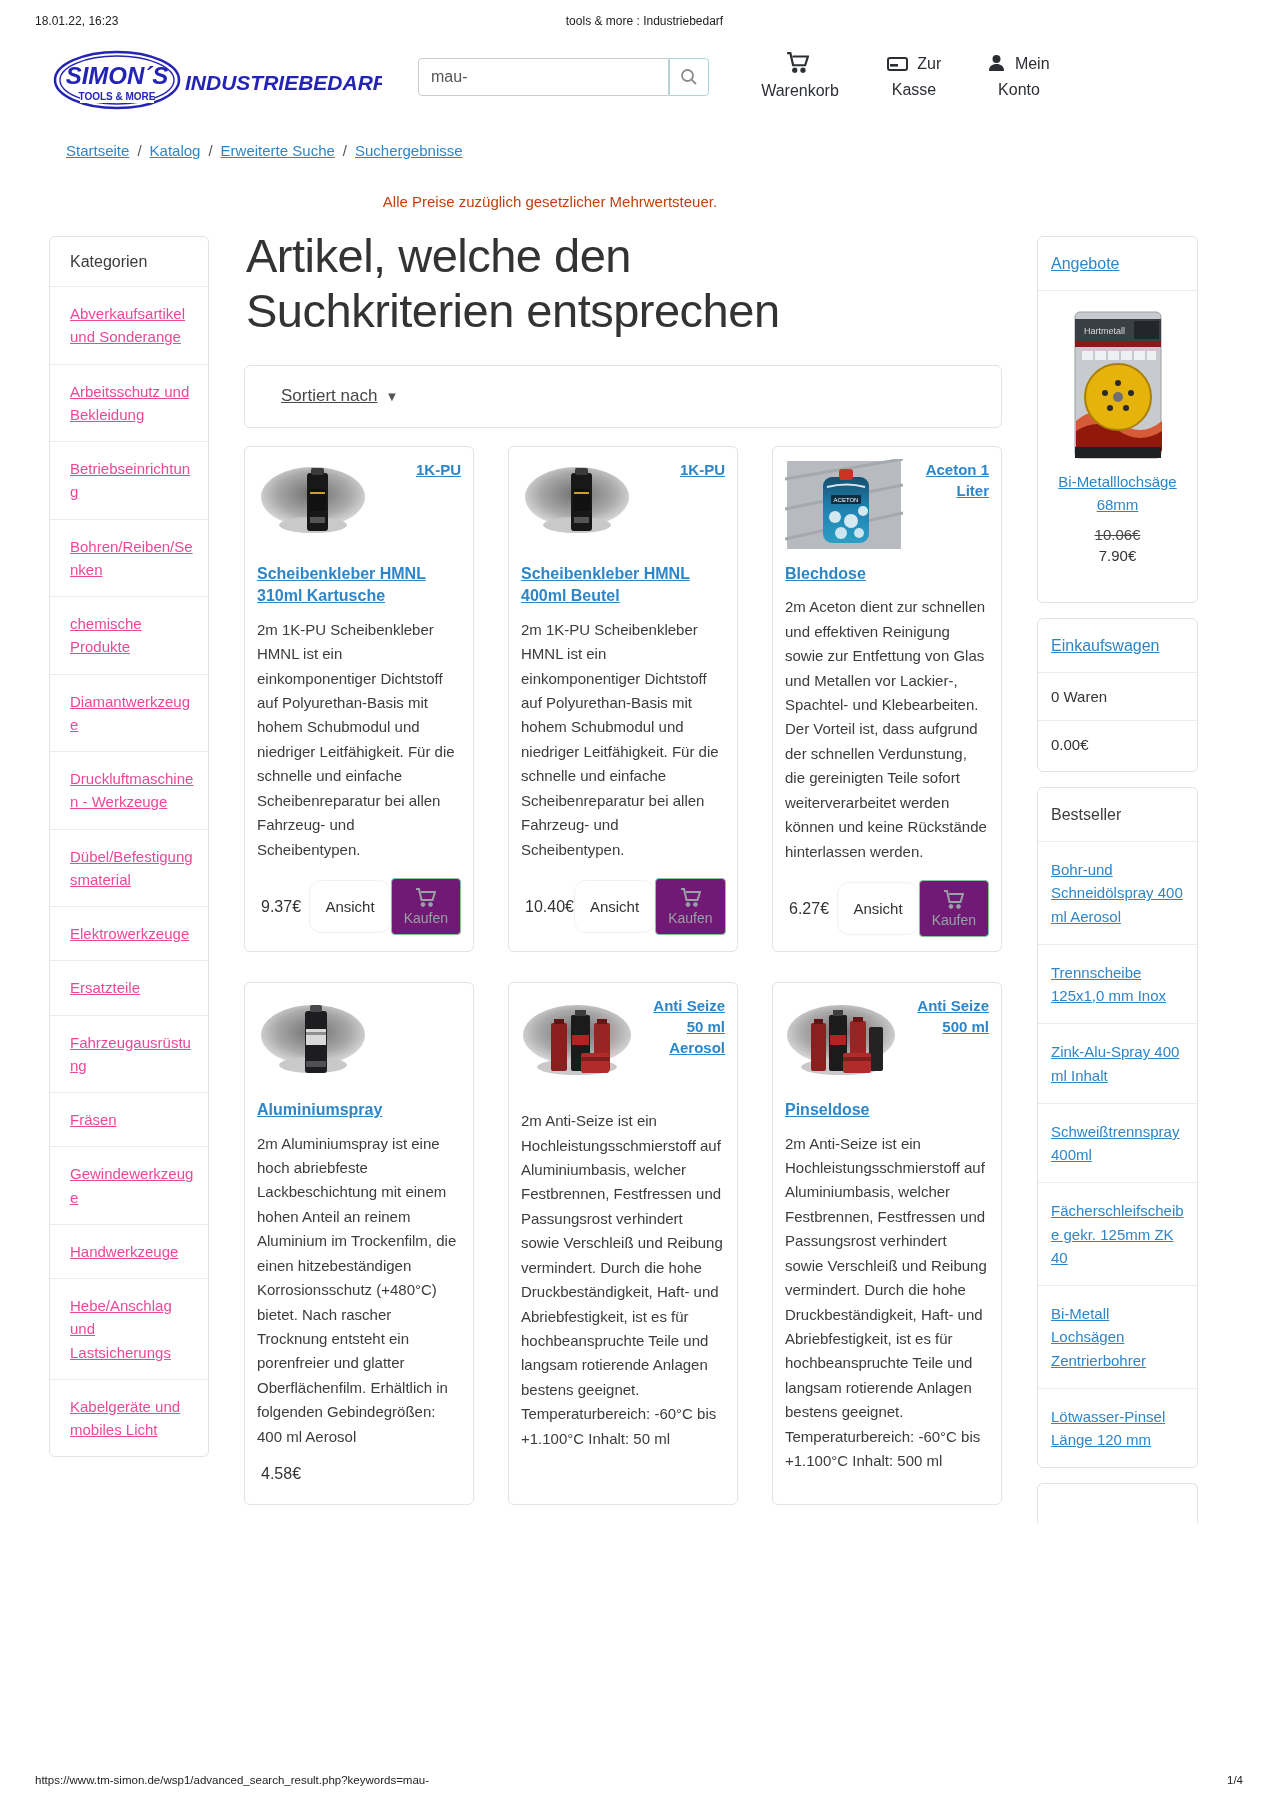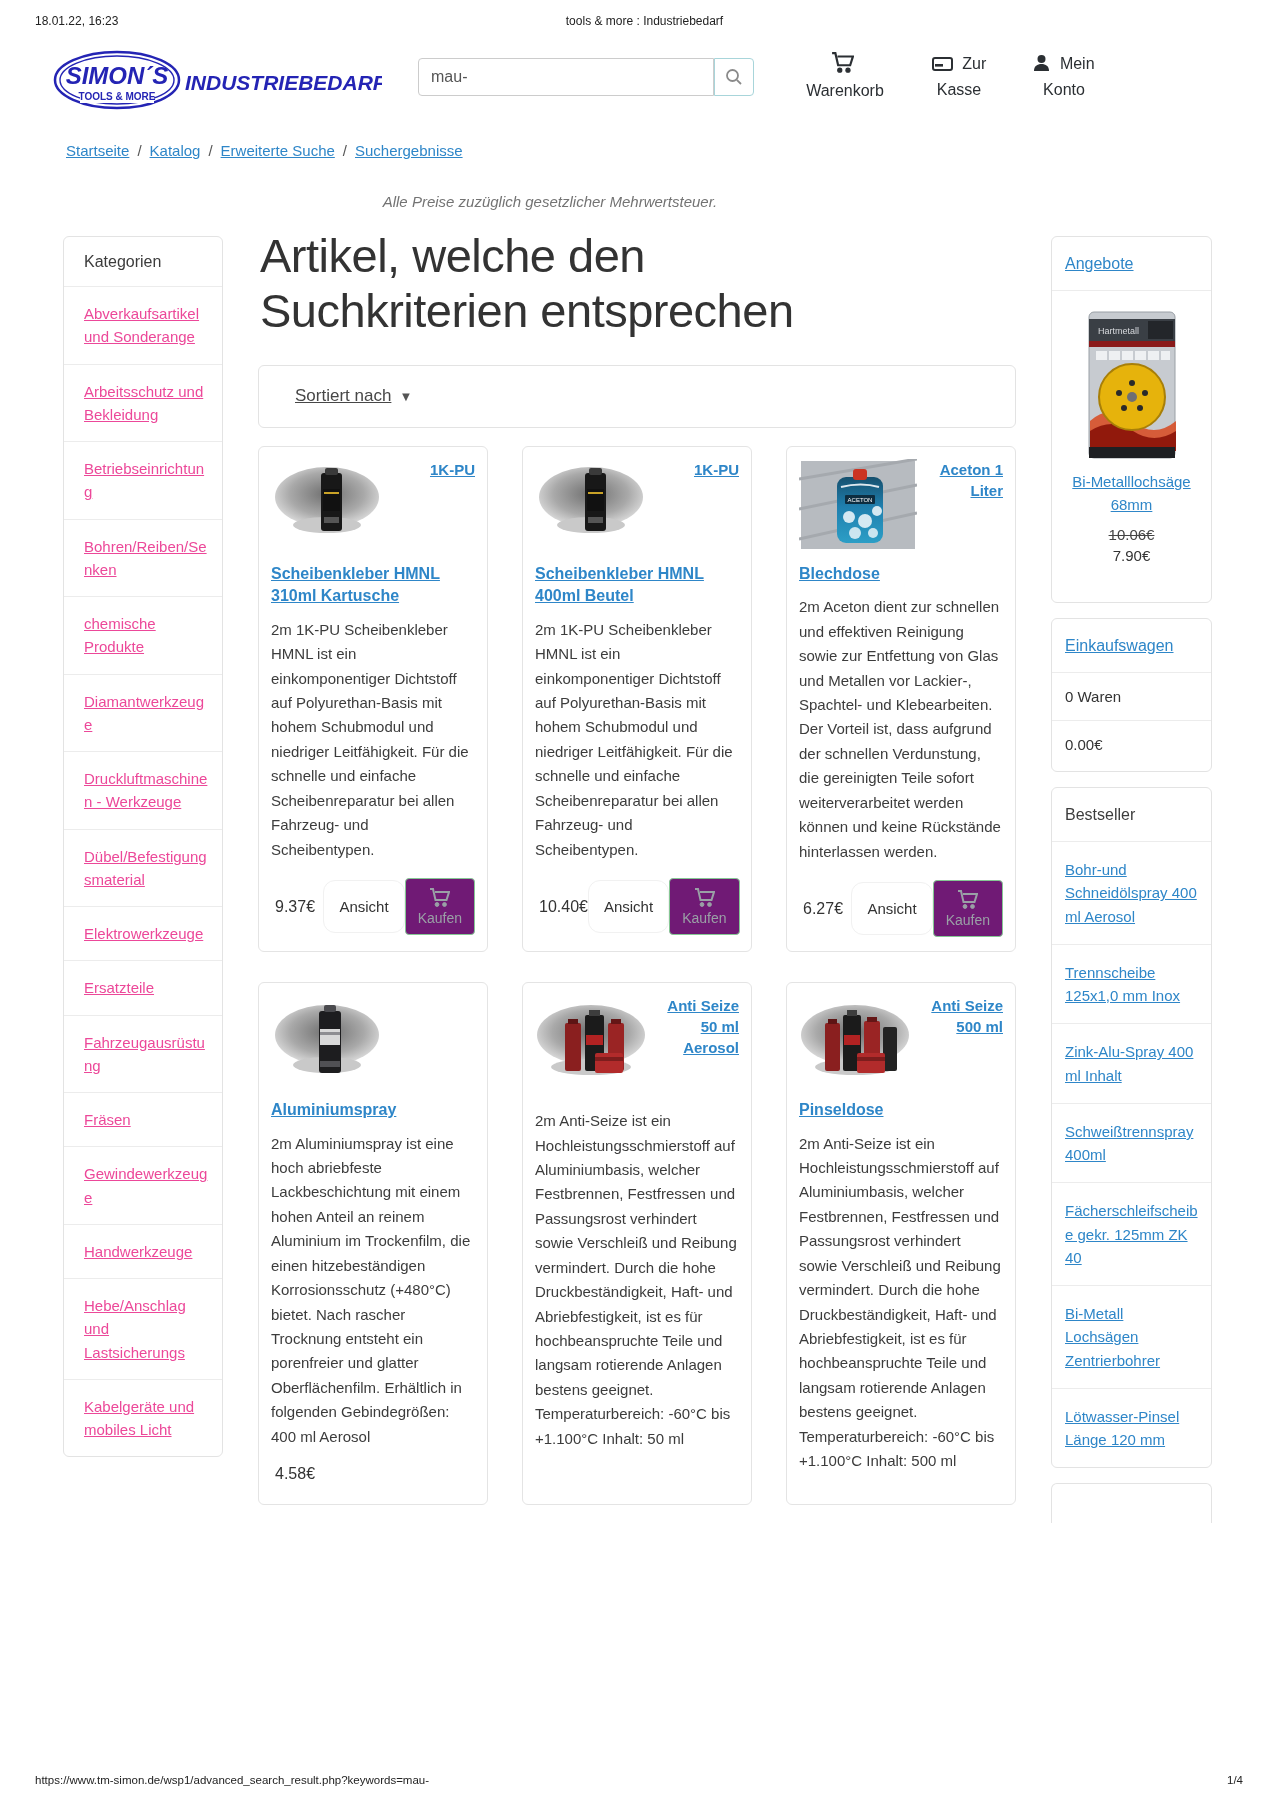--- a/index.html
+++ b/index.html
@@ -16,36 +16,36 @@
   .print-header .ts { position:absolute; left:35px; top:0; }
   .print-header .doc { position:absolute; left:8px; width:100%; text-align:center; top:0; }
   .print-footer { position:absolute; bottom:14px; left:0; width:100%; font-size:11.5px; color:#222; }
   .print-footer .url { position:absolute; left:35px; bottom:0; }
   .print-footer .pg  { position:absolute; right:30px; bottom:0; }
 
   
   .site-header { display:flex; align-items:flex-start; margin:42px 0 0 52px; }
   .logo-svg { flex:none; }
   .search-wrap { display:flex; margin:16px 0 0 36px; }
-  .search-input { width:296px; height:38px; border:1px solid #ccc; border-radius:4px 0 0 4px; padding:0 12px; font-size:16px; color:#555; font-family:"Liberation Sans",sans-serif; }
+  .search-input { width:251px; height:38px; border:1px solid #ccc; border-radius:4px 0 0 4px; padding:0 12px; font-size:16px; color:#555; font-family:"Liberation Sans",sans-serif; }
   .search-btn { width:40px; height:38px; border:1px solid #a8d5da; border-radius:0 4px 4px 0; background:#fff; display:flex; align-items:center; justify-content:center; cursor:pointer; }
   .hnav { display:flex; margin:10px 0 0 48px; gap:40px; }
   .hnav-item { text-align:center; font-size:16px; color:#2b2f33; line-height:1.45; cursor:pointer; }
   .hnav-item .ico { display:inline-block; vertical-align:-3px; margin-right:5px; }
   .hnav-warenkorb { width:86px; }
   .hnav-kasse { width:62px; }
   .hnav-konto { width:68px; }
 
   .breadcrumb { margin:26px 0 0 66px; font-size:15px; color:#777; }
   .breadcrumb .sep { margin:0 8px; color:#555; }
 
-  .notice { width:980px; margin:34px 0 0 60px; text-align:center; font-size:15px; color:#737373;font-style:italic; }
-
-  
-  .content { display:grid; grid-template-columns:160px 758px 161px; column-gap:35px; align-items:start; margin:26px 0 0 63px; }
+  .notice { width:980px; margin:34px 0 0 60px; text-align:center; font-size:15px; color:#c2410c; }
+
+  
+  .content { display:grid; grid-template-columns:160px 758px 161px; column-gap:35px; align-items:start; margin:26px 0 0 49px; }
 
   .box { border:1px solid #e3e3e3; border-radius:6px; background:#fff; }
   .box-head { padding:16px 12px 15px 20px; font-size:16px; color:#3c3c3c; border-bottom:1px solid #ececec; }
 
   
   .cat-item { padding:15px 12px 15px 20px; border-bottom:1px solid #ececec; line-height:1.55; overflow-wrap:anywhere; }
   .cat-item:last-child { border-bottom:none; }
   .cat-item a { color:#ec4899; }
 
   

